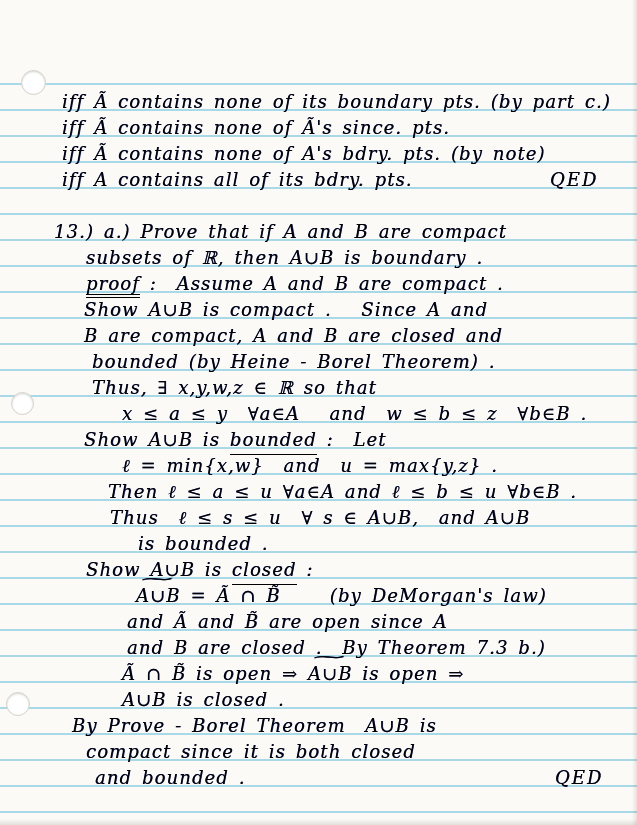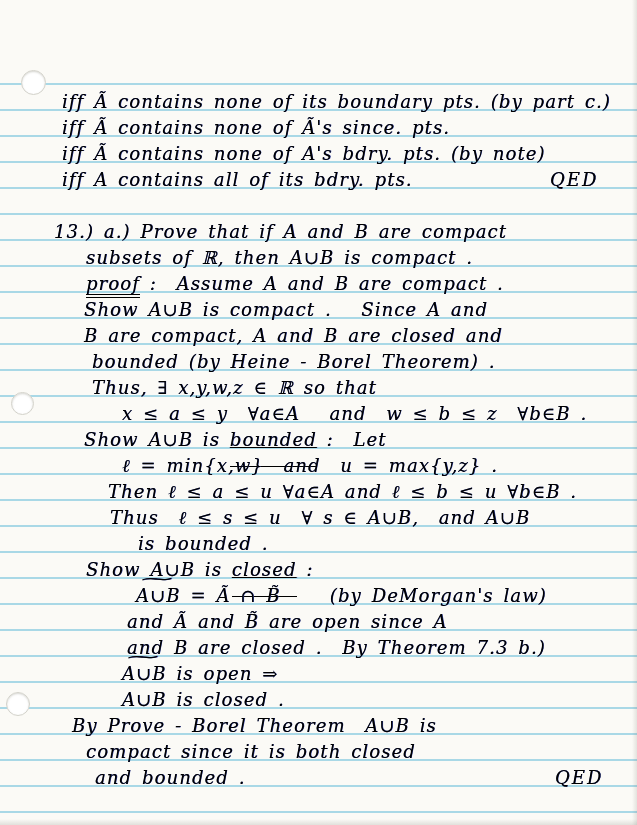--- a/index.html
+++ b/index.html
@@ -34,21 +34,21 @@
   .hole3{left:6px;top:692px;width:22px;height:22px;}
   .hw{
     position:absolute;
     height:26px;line-height:26px;
     font-size:18px;font-style:italic;
     color:#000000;
     letter-spacing:1.1px;word-spacing:3px;
     white-space:pre;
     text-shadow:0.3px 0 0 #2e3fa4;
   }
-  .ul{border-bottom:1.6px solid currentColor;padding-bottom:16px;text-decoration:underline;}
+  .ul{border-bottom:1.6px solid currentColor;padding-bottom:4px;}
   .ul2{border-bottom:4px double currentColor;font-style:italic;}
   .wt{position:relative;display:inline-block;}
   .wt-mark{
     position:absolute;left:0;width:100%;top:-12px;height:12px;
     text-align:center;font-style:normal;
     font-size:17px;line-height:14px;
     transform:scaleX(2.7);
   }
   .qed{letter-spacing:2px;}
 </style>
@@ -60,21 +60,21 @@
 <div class="hole hole2"></div>
 <div class="hole hole3"></div>
 
 <div class="hw" style="top:89px;left:62px"><span>iff Ã contains none of its boundary pts. (by part c.)</span></div>
 <div class="hw" style="top:115px;left:62px"><span>iff Ã contains none of Ã's since. pts.</span></div>
 <div class="hw" style="top:141px;left:62px"><span>iff Ã contains none of A's bdry. pts. (by note)</span></div>
 <div class="hw" style="top:167px;left:62px"><span>iff A contains all of its bdry. pts.</span></div>
 <div class="hw qed" style="top:167px;left:550px"><span>QED</span></div>
 
 <div class="hw" style="top:219px;left:54px"><span>13.) a.) Prove that if A and B are compact</span></div>
-<div class="hw" style="top:245px;left:86px"><span>subsets of ℝ, then A∪B is compact .</span></div>
+<div class="hw" style="top:245px;left:86px"><span>subsets of ℝ, then A∪B is boundary .</span></div>
 
 <div class="hw" style="top:271px;left:86px"><span class="ul2">proof</span><span> :  Assume A and B are compact .</span></div>
 
 <div class="hw" style="top:297px;left:84px"><span>Show A∪B is compact .   Since A and</span></div>
 <div class="hw" style="top:323px;left:84px"><span>B are compact, A and B are closed and</span></div>
 <div class="hw" style="top:349px;left:92px"><span>bounded (by Heine - Borel Theorem) .</span></div>
 <div class="hw" style="top:375px;left:92px"><span>Thus, ∃ x,y,w,z ∈ ℝ so that</span></div>
 <div class="hw" style="top:401px;left:122px"><span>x ≤ a ≤ y  ∀a∈A   and  w ≤ b ≤ z  ∀b∈B .</span></div>
 
 <div class="hw" style="top:427px;left:84px"><span>Show A∪B is </span><span class="ul">bounded</span><span> :  Let</span></div>
@@ -84,21 +84,21 @@
 <div class="hw" style="top:505px;left:110px"><span>Thus  ℓ ≤ s ≤ u  ∀ s ∈ A∪B,  and A∪B</span></div>
 <div class="hw" style="top:531px;left:138px"><span>is bounded .</span></div>
 
 <div class="hw" style="top:557px;left:86px"><span>Show A∪B is </span><span class="ul">closed</span><span> :</span></div>
 
 <div class="hw" style="top:583px;left:136px"><span class="wt"><span class="wt-mark">~</span><span>A∪B</span></span><span> = Ã ∩ B̃     (by DeMorgan's law)</span></div>
 
 <div class="hw" style="top:609px;left:127px"><span>and Ã and B̃ are open since A</span></div>
 <div class="hw" style="top:635px;left:127px"><span>and B are closed .  By Theorem 7.3 b.)</span></div>
 
-<div class="hw" style="top:661px;left:122px"><span class="wt"><span class="wt-mark">~</span><span>A∪B</span></span><span> is open ⇒</span></div>
+<div class="hw" style="top:661px;left:122px"><span>Ã ∩ B̃ is open ⇒ </span><span class="wt"><span class="wt-mark">~</span><span>A∪B</span></span><span> is open ⇒</span></div>
 
 <div class="hw" style="top:687px;left:122px"><span>A∪B is closed .</span></div>
 <div class="hw" style="top:713px;left:72px"><span>By Prove - Borel Theorem  A∪B is</span></div>
 <div class="hw" style="top:739px;left:86px"><span>compact since it is both closed</span></div>
 <div class="hw" style="top:765px;left:95px"><span>and bounded .</span></div>
 <div class="hw qed" style="top:765px;left:555px"><span>QED</span></div>
 
 <div class="edge-right"></div>
 <div class="edge-bottom"></div>
 

